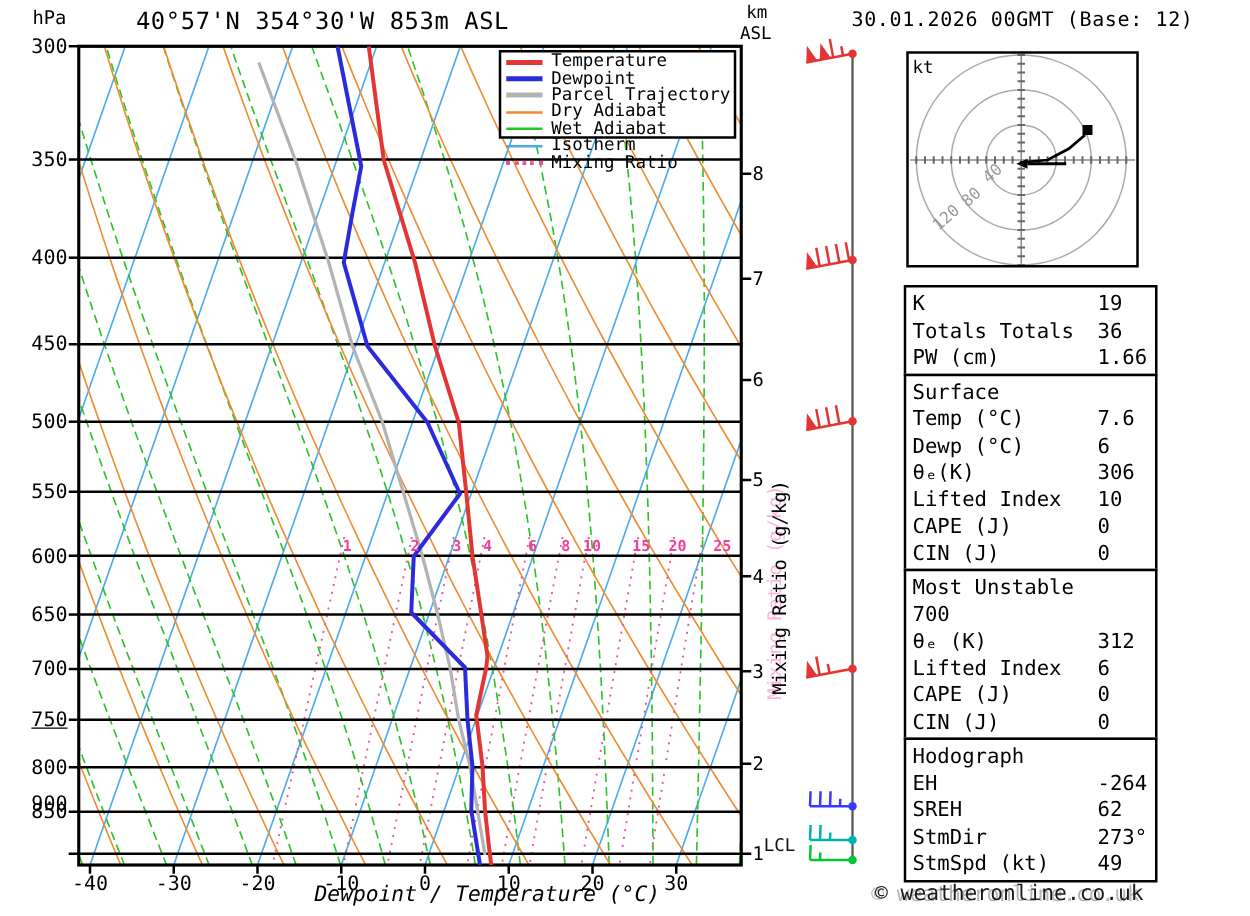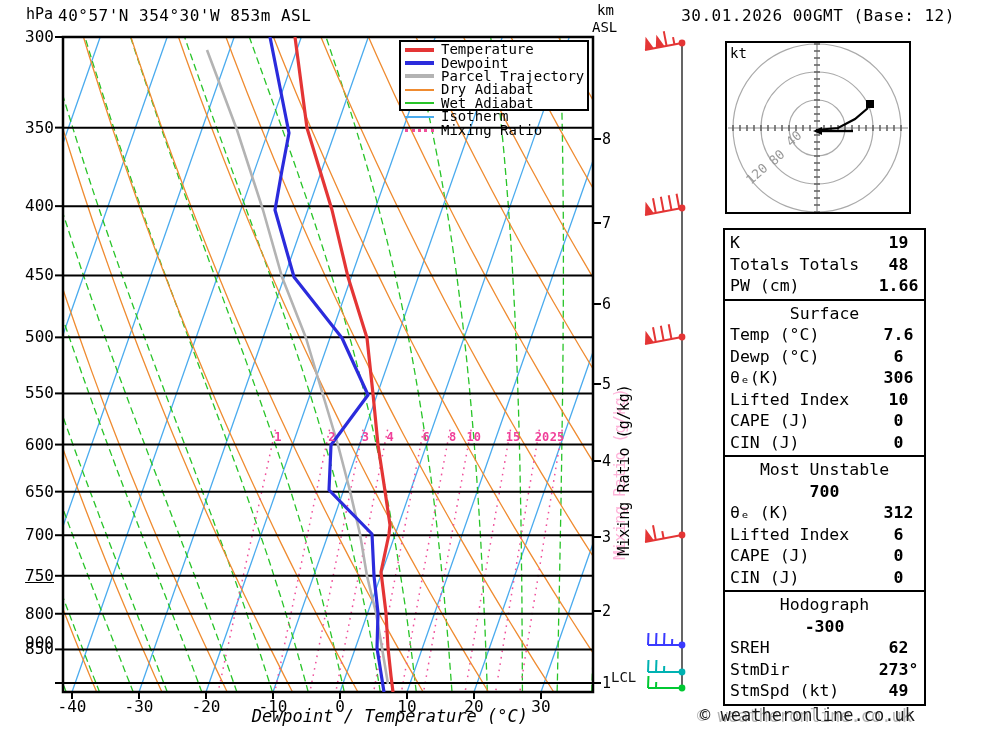--- a/index.html
+++ b/index.html
@@ -5,44 +5,44 @@
   html,body{margin:0;padding:0;background:#fff;}
   #app{position:relative;width:1000px;height:733px;background:#fff;overflow:hidden;
        font-family:"DejaVu Sans Mono","Liberation Mono",monospace;color:#000;}
   #chart-svg{position:absolute;left:0;top:0;}
   .abs{position:absolute;white-space:nowrap;}
   .plbl{position:absolute;width:40px;text-align:right;font-size:16px;}
   .tlbl{position:absolute;width:44px;text-align:center;font-size:16px;}
   .kmlbl{position:absolute;width:18px;text-align:left;font-size:15px;}
   .mixlbl{position:absolute;width:26px;margin-left:-13px;text-align:center;
           font-size:12px;font-weight:bold;color:#f0409a;}
-  #page-title{left:58px;top:6px;width:400px;text-align:left;font-size:16px;letter-spacing:.5px;}
+  #page-title{left:58px;top:6px;width:400px;text-align:center;font-size:19px;letter-spacing:.5px;}
   #hpa-label{left:26px;top:5px;font-size:15px;}
   #km-label{left:597px;top:2px;font-size:14px;}
   #asl-label{left:592px;top:19px;font-size:14px;}
   #date-title{left:638px;top:6px;width:360px;text-align:center;font-size:16px;letter-spacing:.5px;}
   #xaxis-label{left:128px;top:706px;width:400px;text-align:right;font-size:17px;font-style:italic;}
   #lcl-label{left:611px;top:669px;font-size:14px;color:#111;}
   #mix-axis-label{left:624px;top:470px;transform:translate(-50%,-50%) rotate(-90deg);
       font-size:15px;text-shadow:-4px -4px 0 #ffb3d9;}
   #watermark{left:700px;top:705px;font-size:17px;color:#1a1a1a;text-shadow:-3px 1px 0 #b5b5b5;}
   
   #legend{left:399px;top:40px;width:190px;height:71px;background:#fff;border:2px solid #000;
           padding:1px 0 0 4px;box-sizing:border-box;}
   .lrow{display:flex;align-items:center;height:13.4px;overflow:visible;}
   .lsample{display:inline-block;width:29px;margin-right:7px;flex:none;}
   .llabel{font-size:14px;line-height:13px;}
   
   #tables{left:723px;top:228px;width:203px;}
   .tsec{border:2px solid #000;background:#fff;padding:2px 5px;box-sizing:border-box;margin-top:-2px;}
   .tsec:first-child{margin-top:0;}
-  .ttitle{text-align:center;font-size:16.5px;line-height:21.5px;}
+  .ttitle{font-size:16.5px;line-height:21.5px;}
   .trow{display:flex;font-size:16.5px;line-height:21.5px;}
   .trow .rl{flex:none;width:148px;overflow:visible;}
-  .trow .rv{flex:1;text-align:center;font-weight:bold;}
+  .trow .rv{flex:1;text-align:left;}
 </style>
 </head>
 <body>
 <div id="app">
 
 <svg id="chart-svg" width="1000" height="733">
       <defs>
         <clipPath id="pc">
           <rect x="63" y="37" width="530" height="655"></rect>
         </clipPath>
@@ -352,21 +352,21 @@
     </div>
 
 <div class="abs" id="tables">
   <div class="tsec" id="tsec1">
         <div class="trow">
           <span class="rl">K</span>
           <span class="rv">19</span>
         </div>
         <div class="trow">
           <span class="rl">Totals Totals</span>
-          <span class="rv">48</span>
+          <span class="rv">36</span>
         </div>
         <div class="trow">
           <span class="rl">PW (cm)</span>
           <span class="rv">1.66</span>
         </div>
       </div>
   <div class="tsec" id="tsec2">
     <div class="ttitle">Surface</div>
   <div class="trow">
           <span class="rl">Temp (°C)</span>
@@ -411,21 +411,22 @@
           <span class="rv">0</span>
         </div>
         <div class="trow">
           <span class="rl">CIN (J)</span>
           <span class="rv">0</span>
         </div>
       </div>
   <div class="tsec" id="tsec4">
     <div class="ttitle">Hodograph</div>
   <div class="trow">
-          <span class="rv">-300</span>
+          <span class="rl">EH</span>
+          <span class="rv">-264</span>
         </div>
         <div class="trow">
           <span class="rl">SREH</span>
           <span class="rv">62</span>
         </div>
         <div class="trow">
           <span class="rl">StmDir</span>
           <span class="rv">273°</span>
         </div>
         <div class="trow">
@@ -467,16 +468,16 @@
       <div class="kmlbl" style="left: 602px; top: 674px;">1</div>
       <div class="mixlbl" style="left: 277.776px; top: 430px;">1</div>
       <div class="mixlbl" style="left: 331.954px; top: 430px;">2</div>
       <div class="mixlbl" style="left: 365.474px; top: 430px;">3</div>
       <div class="mixlbl" style="left: 390.121px; top: 430px;">4</div>
       <div class="mixlbl" style="left: 426.123px; top: 430px;">6</div>
       <div class="mixlbl" style="left: 452.586px; top: 430px;">8</div>
       <div class="mixlbl" style="left: 473.646px; top: 430px;">10</div>
       <div class="mixlbl" style="left: 513.104px; top: 430px;">15</div>
       <div class="mixlbl" style="left: 542.016px; top: 430px;">20</div>
-      <div class="mixlbl" style="left: 557px; top: 430px;">25</div>
+      <div class="mixlbl" style="left: 572px; top: 430px; text-align: right;">25</div>
     </div>
 
 </div>
 
 </body></html>

